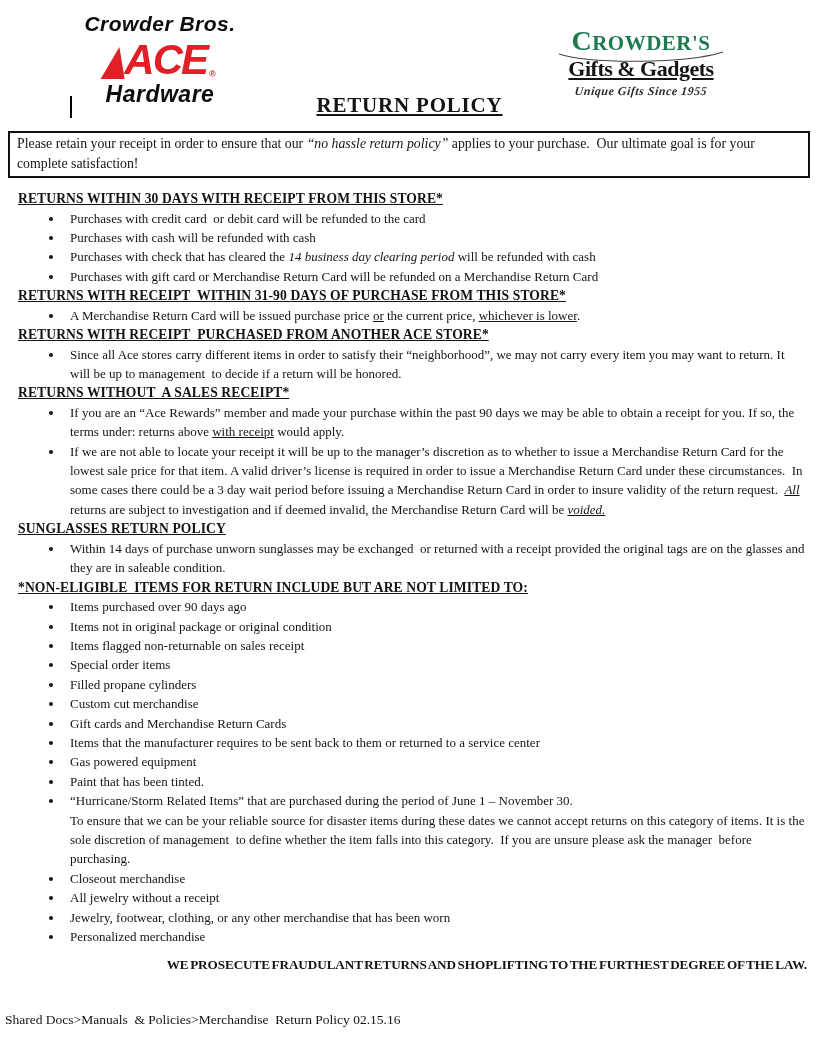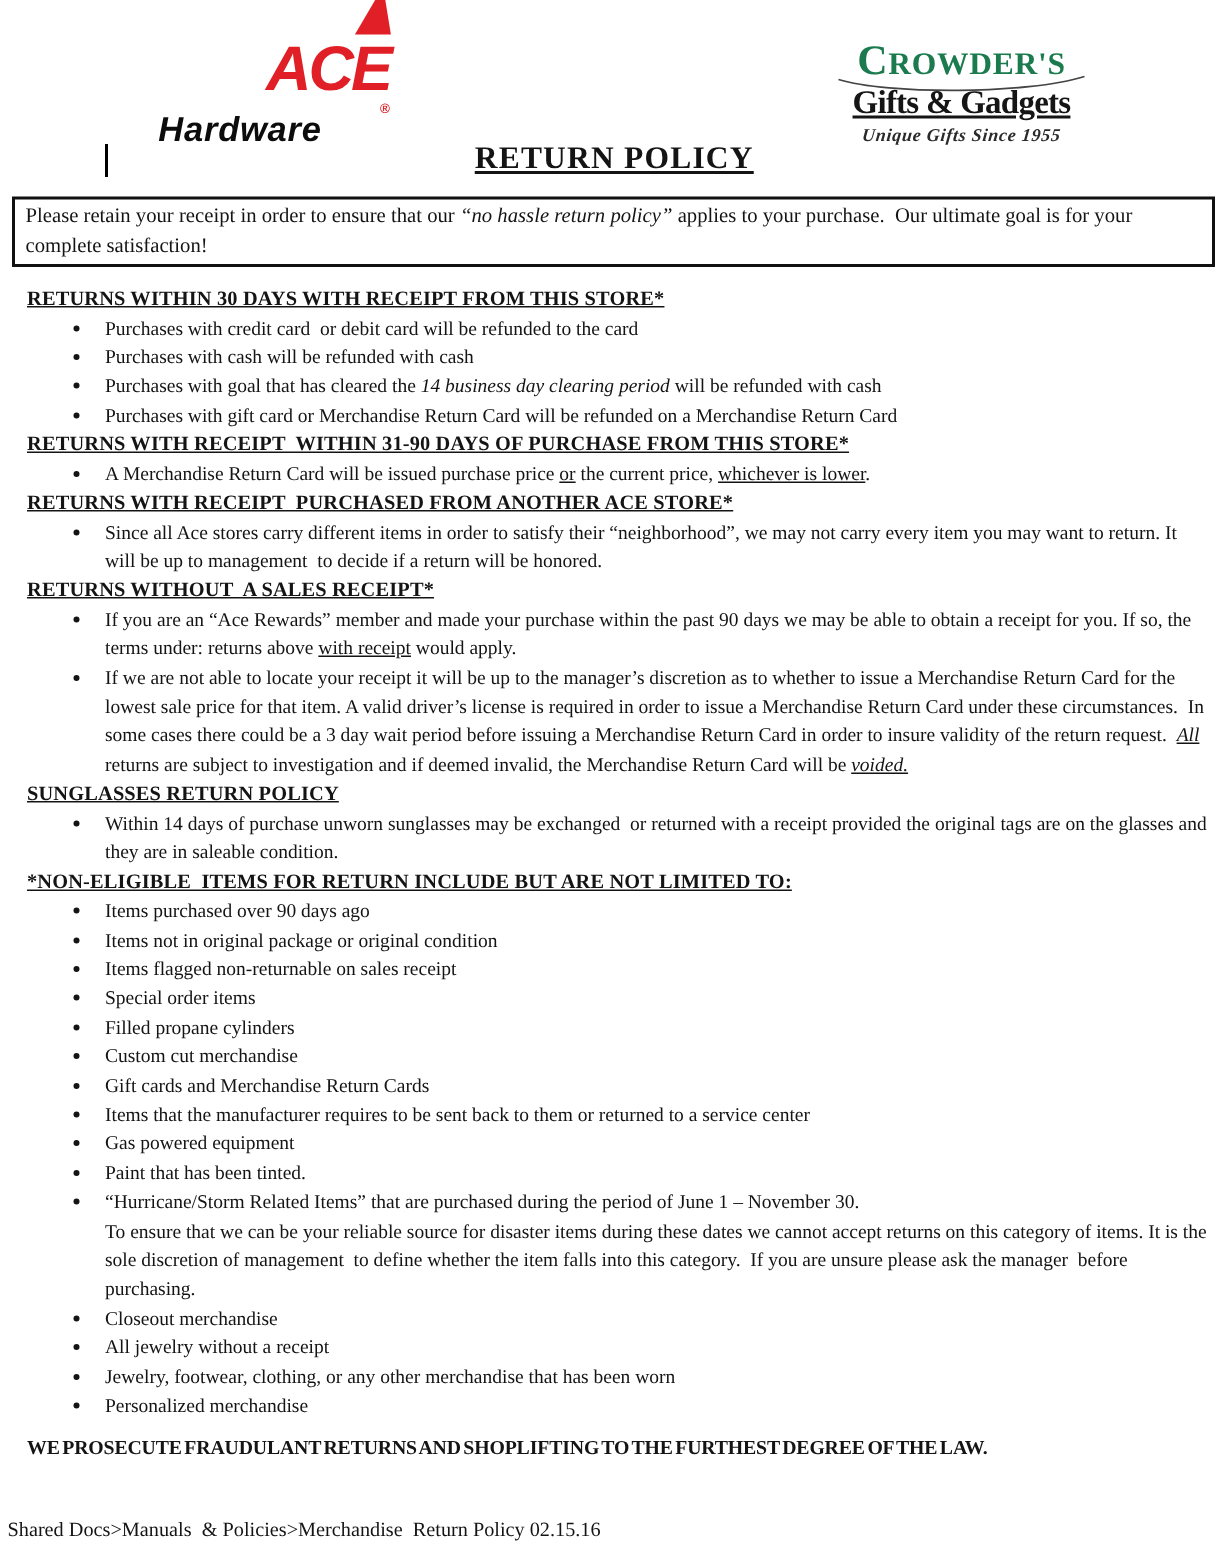--- a/index.html
+++ b/index.html
@@ -5,27 +5,27 @@
   * { margin:0; padding:0; box-sizing:border-box; }
   html,body { background:#fff; }
   body {
     width:819px; height:1042px; position:relative; overflow:hidden;
     font-family:"Liberation Serif", serif; color:#141414;
   }
   
   .ace-logo { position:absolute; left:60px; top:12px; width:200px; text-align:center;
               font-family:"Liberation Sans", sans-serif; }
   .ace-top  { font-style:italic; font-weight:bold; font-size:21px; letter-spacing:0.5px; color:#0c0c0c; }
-  .ace-row  { display:flex; justify-content:center; align-items:flex-end; height:44px; margin-top:1px;flex-direction:column; }
+  .ace-row  { display:flex; justify-content:center; align-items:flex-end; height:44px; margin-top:1px; }
   .ace-tri  { width:0; height:0; border-left:12px solid transparent; border-right:12px solid transparent;
               border-bottom:32px solid #e11f26; transform:skewX(-12deg); margin:0 -4px 2px 0; }
   .ace-word { color:#e11f26; font-style:italic; font-weight:900; font-size:42px; line-height:42px;
               letter-spacing:-2px; }
   .ace-reg  { font-size:9px; color:#e11f26; align-self:flex-end; margin:0 0 2px 2px; font-weight:bold; }
-  .ace-bottom { font-style:italic; font-weight:bold; font-size:23px; letter-spacing:0.5px; color:#0c0c0c; margin-top:16px; }
+  .ace-bottom { font-style:italic; font-weight:bold; font-size:23px; letter-spacing:0.5px; color:#0c0c0c; margin-top:0px; }
   .cursor-bar { position:absolute; left:70px; top:96px; width:2px; height:22px; background:#000; }
 
   .crowders-logo { position:absolute; left:556px; top:28px; width:170px; text-align:center; }
   .crowders-name { display:block; color:#1b7b4f; font-weight:bold; font-size:21px; letter-spacing:0.5px; line-height:26px; }
   .crowders-name::first-letter { font-size:28px; }
   .swash { display:block; margin:-6px auto -8px; }
   .crowders-sub { display:block; font-weight:bold; font-size:22px; letter-spacing:-0.5px; color:#151515; line-height:26px;text-decoration:underline; }
   .crowders-tag { display:block; font-style:italic; font-weight:bold; font-size:12px; color:#2a2a2a;
                   transform:skewX(-6deg); margin-top:2px; letter-spacing:0.5px; }
 
@@ -40,29 +40,30 @@
   .main { position:absolute; top:189px; left:18px; right:12px; }
   .sec-head { font-size:13.6px; font-weight:bold; text-decoration:underline; line-height:19.5px;
               letter-spacing:0.1px; white-space:pre-wrap; }
   .sec-list { list-style:disc; margin:0; padding-left:46px; }
   .bullet { font-size:13px; line-height:19.4px; padding-left:6px; }
   .seg { white-space:pre-wrap; }
   .seg-b { font-weight:normal; }
   .seg-i { font-style:italic; }
   .seg-u { text-decoration:underline; }
 
-  .closing { margin-top:11px; text-align:left; font-weight:bold; font-size:13.2px;
+  .closing { margin-top:11px; text-align:right; font-weight:bold; font-size:13.2px;
              word-spacing:-1.5px; letter-spacing:-0.1px; }
 
   .footer-path { position:absolute; left:5px; top:1012px; font-size:13.5px; white-space:pre-wrap; }
 </style>
 </head>
 <body>
 
 <div class="ace-logo">
+  <div class="ace-top">Crowder Bros.</div>
   <div class="ace-row">
     <span class="ace-tri"></span>
     <span class="ace-word">ACE</span>
     <span class="ace-reg">®</span>
   </div>
   <div class="ace-bottom">Hardware</div>
 </div>
 <div class="cursor-bar"></div>
 
 <div class="crowders-logo">
@@ -78,21 +79,21 @@
 
 <div class="intro-box"><span class="seg seg-b">Please retain your receipt in order to ensure that our </span><span class="seg seg-b seg-i">“no hassle return policy”</span><span class="seg seg-b"> applies to your purchase.  Our ultimate goal is for your complete satisfaction!</span></div>
 
 <div class="main">
   <div id="sections">
   <section class="policy-section">
     <h2 class="sec-head">RETURNS WITHIN 30 DAYS WITH RECEIPT FROM THIS STORE*</h2>
     <ul class="sec-list">
           <li class="bullet"><span class="seg">Purchases with credit card  or debit card will be refunded to the card</span></li>
           <li class="bullet"><span class="seg">Purchases with cash will be refunded with cash</span></li>
-          <li class="bullet"><span class="seg">Purchases with goal that has cleared the </span><span class="seg seg-b seg-i">14 business day clearing period</span><span class="seg"> will be refunded with cash</span></li>
+          <li class="bullet"><span class="seg">Purchases with check that has cleared the </span><span class="seg seg-b seg-i">14 business day clearing period</span><span class="seg"> will be refunded with cash</span></li>
           <li class="bullet"><span class="seg">Purchases with gift card or Merchandise Return Card will be refunded on a Merchandise Return Card</span></li>
         </ul>
   </section>
 
   <section class="policy-section">
     <h2 class="sec-head">RETURNS WITH RECEIPT  WITHIN 31-90 DAYS OF PURCHASE FROM THIS STORE*</h2>
     <ul class="sec-list">
           <li class="bullet"><span class="seg">A Merchandise Return Card will be issued purchase price </span><span class="seg seg-b seg-u">or</span><span class="seg"> the current price, </span><span class="seg seg-b seg-u">whichever is lower</span><span class="seg">.</span></li>
         </ul>
   </section>

